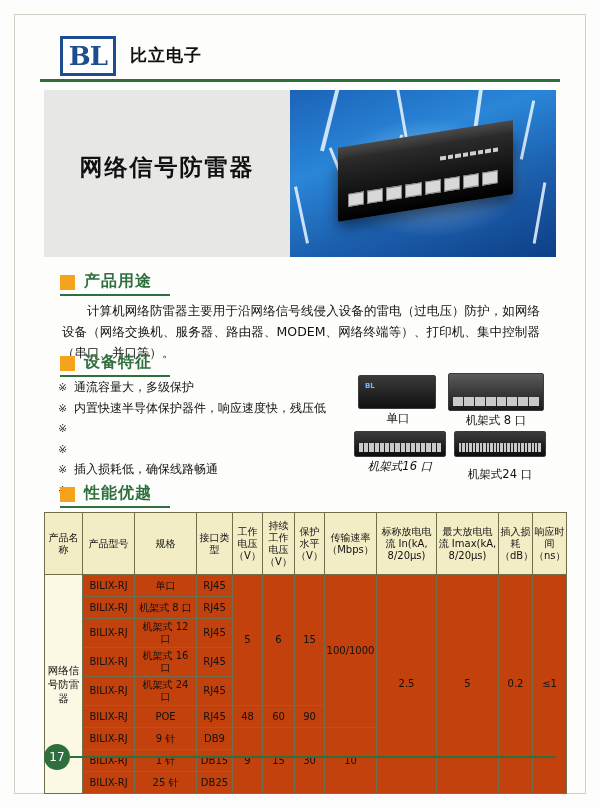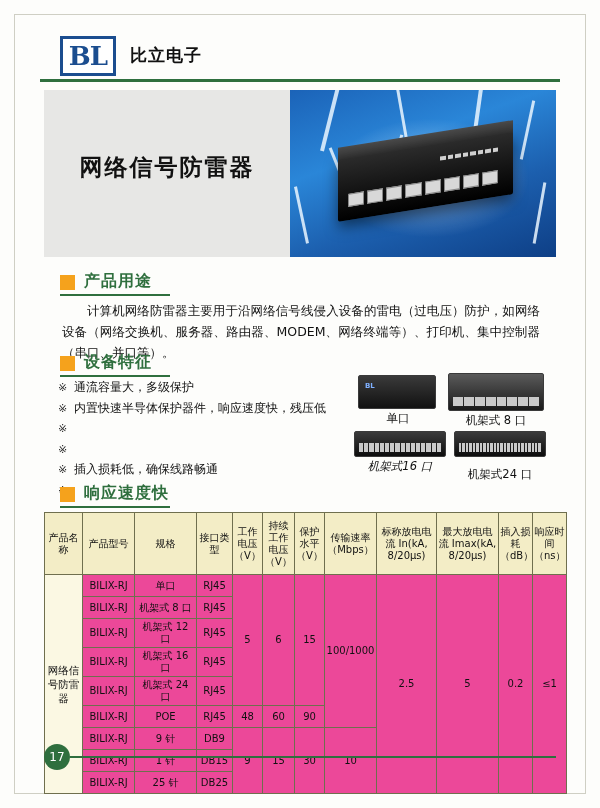--- a/index.html
+++ b/index.html
@@ -236,21 +236,21 @@
     padding: 2px 1px;
     line-height: 12px;
     color: #111;
   }
   thead th {
     background: #f3edc6;
     font-weight: normal;
     font-size: 10px;
     height: 62px;
   }
-  tbody td { background: #ec4899; height: 22px; }
+  tbody td { background: #c2410c; height: 22px; }
   td.name-cell { background: #fbf8e3; font-size: 10.5px; line-height: 14px; }
   
   .pagenum {
     position: absolute;
     left: 44px; top: 744px;
     width: 26px; height: 26px;
     border-radius: 50%;
     background: #2f6f3e;
     color: #fff;
     font-size: 12px;
@@ -422,21 +422,21 @@
       </span>
     </div>
     <div class="cap cap-a">单口</div>
     <div class="cap cap-b">机架式 8 口</div>
     <div class="cap cap-c">机架式16 口</div>
     <div class="cap cap-d">机架式24 口</div>
   </div>
 
   <div class="sec" id="sec-perf">
     <span class="sq"></span>
-    <span class="txt">响应速度快</span>
+    <span class="txt">性能优越</span>
     <span class="ul"></span>
   </div>
 
   <div class="table-wrap">
     <table>
       <colgroup>
         <col style="width:38px">
           <col style="width:52px">
           <col style="width:62px">
           <col style="width:36px">

